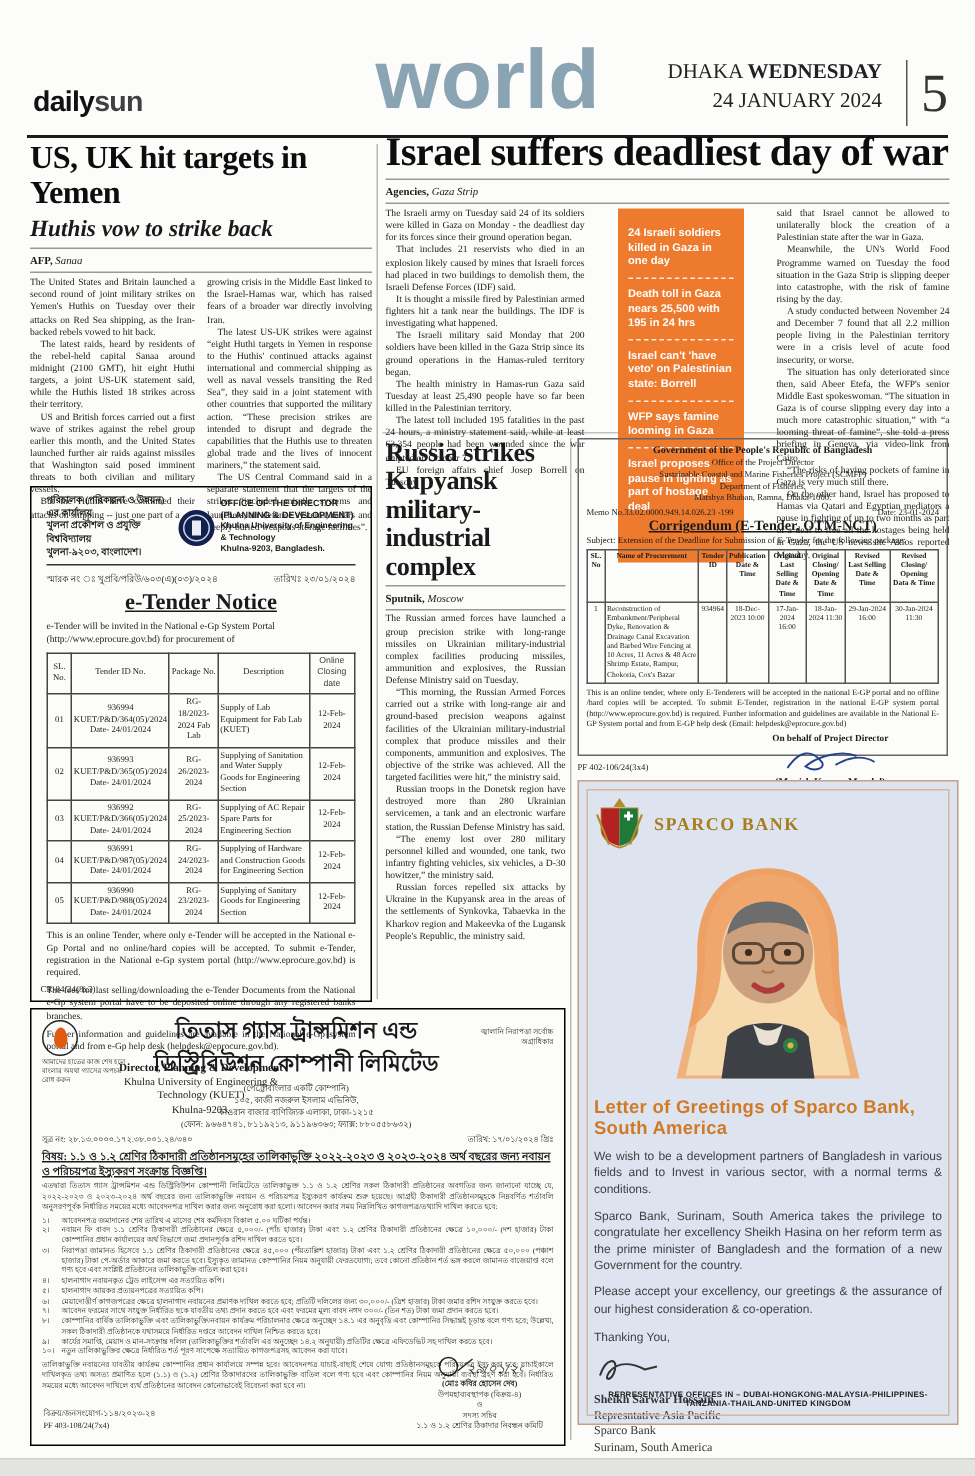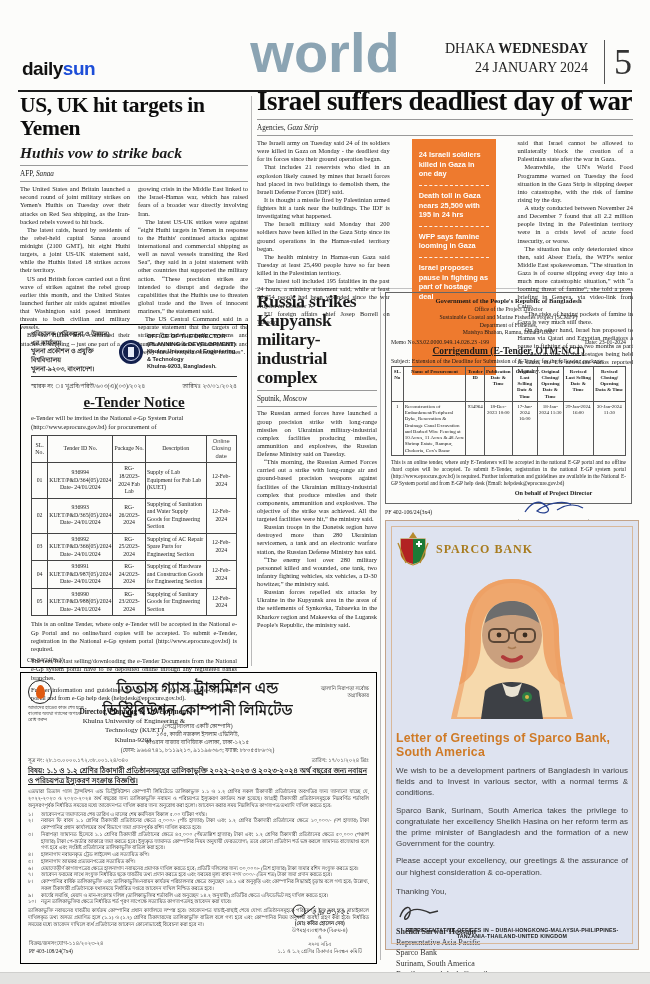--- a/index.html
+++ b/index.html
@@ -1,30 +1,30 @@
 <!DOCTYPE html>
 <html><head>
 <meta charset="utf-8">
 <style>
 *{margin:0;padding:0;box-sizing:border-box}
 html,body{background:#9a9a9a}
 .page{position:relative;width:650px;height:984px;margin:0 auto;background:#fcfcfa;font-family:"Liberation Serif",serif;color:#1a1a1a;overflow:hidden}
 
 .masthead{position:absolute;left:18px;right:18px;top:34px;height:54px}
 .brand{position:absolute;left:4px;bottom:8px;font-family:"Liberation Sans",sans-serif;font-weight:bold;font-size:19px;letter-spacing:-.5px;color:#111}
-.brand .sun{color:#1d4ed8}
+.brand .sun{color:#404040}
 .world-title{position:absolute;left:0;right:0;top:-14px;text-align:center;font-family:"Liberation Sans",sans-serif;font-weight:bold;font-size:56px;color:#8ba4b3;letter-spacing:0}
 .dateline{position:absolute;right:44px;bottom:10px;text-align:right;font-size:14px;line-height:1.35;color:#222}
 .dateline b{font-weight:bold}
 .pageno{position:absolute;right:0;bottom:4px;height:44px;display:flex;align-items:center;border-left:1px solid #555;padding-left:9px;font-size:36px;color:#333}
 .mast-rule{position:absolute;left:18px;right:18px;top:90px;height:2.4px;background:#1c1c1c}
 
 .kicker-rule{border-top:.7px solid #999;margin:2px 0}
 .byline{font-size:7.2px;padding:1.5px 0}
-.byline b{font-weight:normal}
+.byline b{font-weight:bold}
 .byline i{}
 .news p{font-size:6.4px;line-height:1.27;text-align:justify;text-indent:7px}
 .news p.noindent{text-indent:0}
 .vdiv{position:absolute;width:1px;background:#b9b9b9}
 .hdiv{position:absolute;height:1px;background:#c2c2c2}
 
 .yemen{position:absolute;left:20px;top:94px;width:228px}
 .yemen h1{font-size:21.5px;font-weight:bold;letter-spacing:-.4px;line-height:1.05;color:#0d0d0d}
 .yemen h2{font-size:15.5px;font-style:italic;font-weight:bold;margin:5px 0 3px}
 .cols2{display:flex;gap:8px;margin-top:3px}
@@ -161,20 +161,21 @@
         <p>That includes 21 reservists who died in an explosion likely caused by mines that Israeli forces had placed in two buildings to demolish them, the Israeli Defense Forces (IDF) said.</p>
         <p>It is thought a missile fired by Palestinian armed fighters hit a tank near the buildings. The IDF is investigating what happened.</p>
         <p>The Israeli military said Monday that 200 soldiers have been killed in the Gaza Strip since its ground operations in the Hamas-ruled territory began.</p>
         <p>The health ministry in Hamas-run Gaza said Tuesday at least 25,490 people have so far been killed in the Palestinian territory.</p>
         <p>The latest toll included 195 fatalities in the past 24 hours, a ministry statement said, while at least 63,354 people had been wounded since the war erupted on October 7.</p>
         <p>EU foreign affairs chief Josep Borrell on Tuesday</p>
       </div>
       <div class="highlights">
         <div class="hl">24 Israeli soldiers killed in Gaza in one day</div>
         <div class="hl">Death toll in Gaza nears 25,500 with 195 in 24 hrs</div>
+        <div class="hl">Israel can't 'have veto' on Palestinian state: Borrell</div>
         <div class="hl">WFP says famine looming in Gaza</div>
         <div class="hl">Israel proposes pause in fighting as part of hostage deal</div>
       </div>
       <div class="israel-c2">
         <p class="noindent">said that Israel cannot be allowed to unilaterally block the creation of a Palestinian state after the war in Gaza.</p>
         <p>Meanwhile, the UN's World Food Programme warned on Tuesday the food situation in the Gaza Strip is slipping deeper into catastrophe, with the risk of famine rising by the day.</p>
         <p>A study conducted between November 24 and December 7 found that all 2.2 million people living in the Palestinian territory were in a crisis level of acute food insecurity, or worse.</p>
         <p>The situation has only deteriorated since then, said Abeer Etefa, the WFP's senior Middle East spokeswoman. “The situation in Gaza is of course slipping every day into a much more catastrophic situation,” with “a looming threat of famine”, she told a press briefing in Geneva, via video-link from Cairo.</p>
         <p>“The risks of having pockets of famine in Gaza is very much still there.</p>
         <p>On the other hand, Israel has proposed to Hamas via Qatari and Egyptian mediators a pause in fighting of up to two months as part of a deal to free all the hostages being held in Gaza, the US news site Axios reported Monday.</p>

